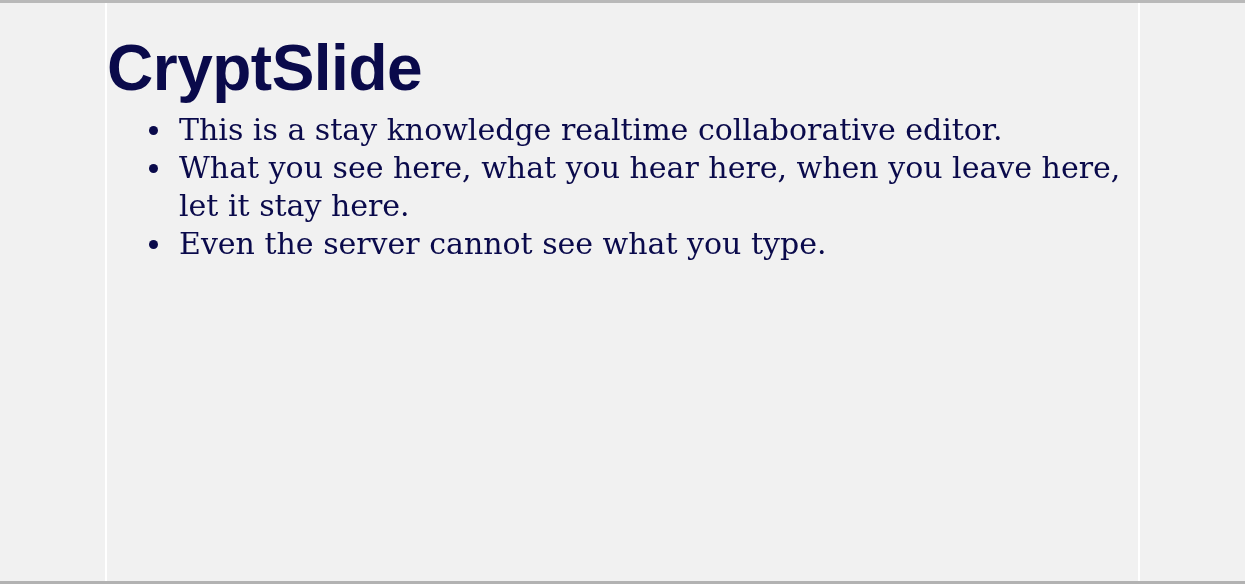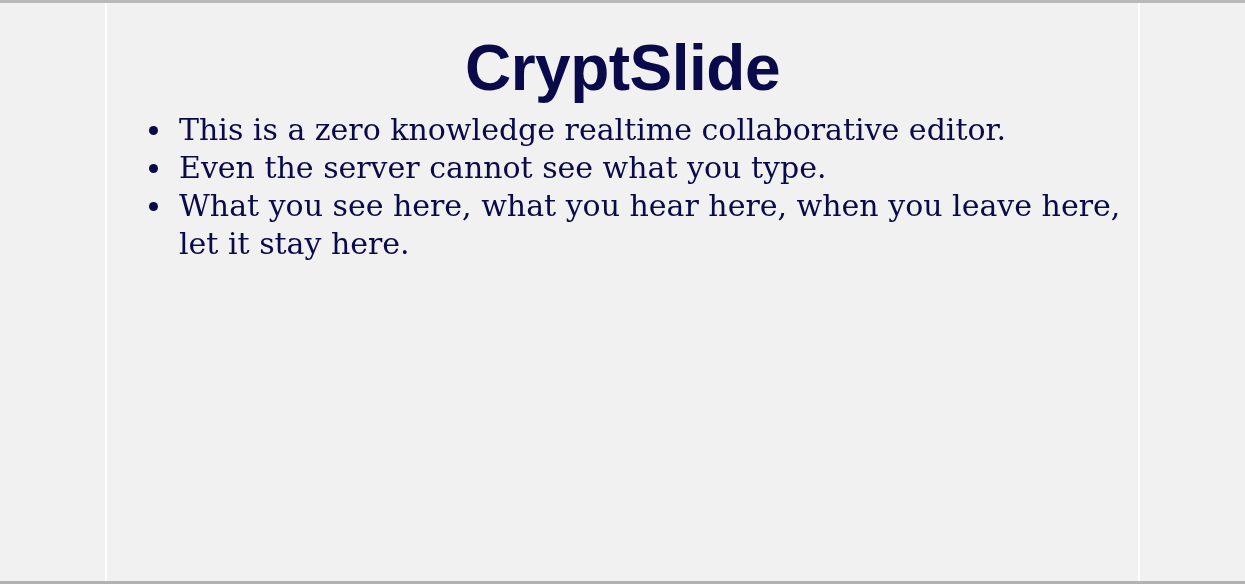--- a/index.html
+++ b/index.html
@@ -54,21 +54,20 @@
     width: 100%;
     height: 100%;
     padding: 0;
     box-sizing: border-box;
   }
 
   
   #slide-title {
     margin: 0;
     padding-top: 33px;
-    text-align: center;
     font-family: "Liberation Sans", sans-serif;
     font-weight: bold;
     font-size: 64px;
     line-height: 1.02;
     letter-spacing: -0.5px;
     color: #0a0a4b;
   }
 
   
   #slide-bullets {
@@ -114,32 +113,32 @@
 
   <div id="slide-page">
     <div id="slide-inner">
 
       <h1 id="slide-title">CryptSlide</h1>
 
       <ul id="slide-bullets">
 
         <li class="bullet-item">
           <span class="bullet-marker"></span>
-          <span class="bullet-text">This is a zero knowledge realtime collaborative editor.</span>
+          <span class="bullet-text">This is a stay knowledge realtime collaborative editor.</span>
         </li>
 
 
         <li class="bullet-item">
           <span class="bullet-marker"></span>
-          <span class="bullet-text">Even the server cannot see what you type.</span>
+          <span class="bullet-text">What you see here, what you hear here, when you leave here, let it stay here.</span>
         </li>
 
         <li class="bullet-item">
           <span class="bullet-marker"></span>
-          <span class="bullet-text">What you see here, what you hear here, when you leave here, let it stay here.</span>
+          <span class="bullet-text">Even the server cannot see what you type.</span>
         </li>
 
       </ul>
 
     </div>
   </div>
 
 </div>
 
 </body></html>

